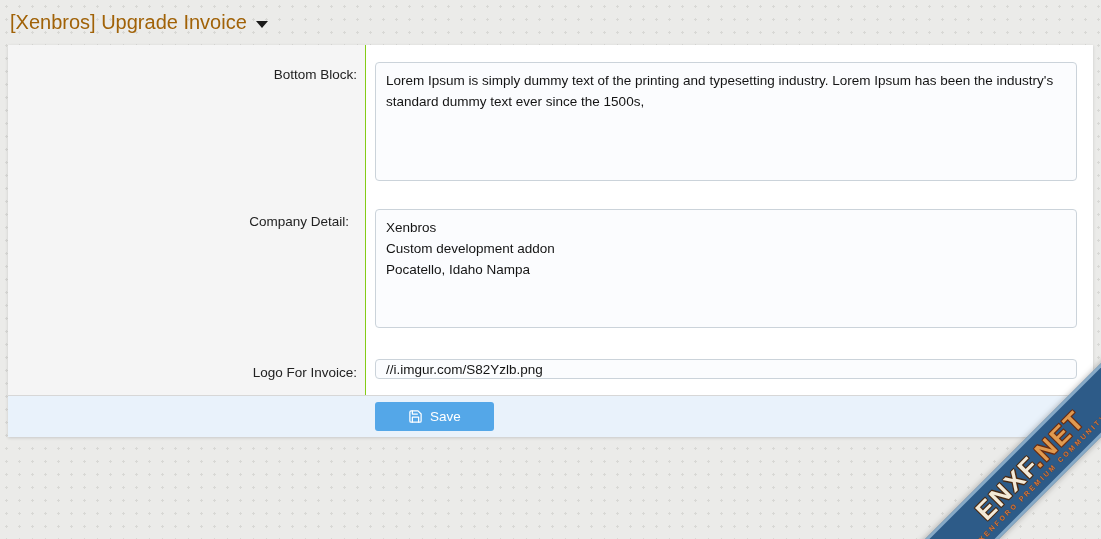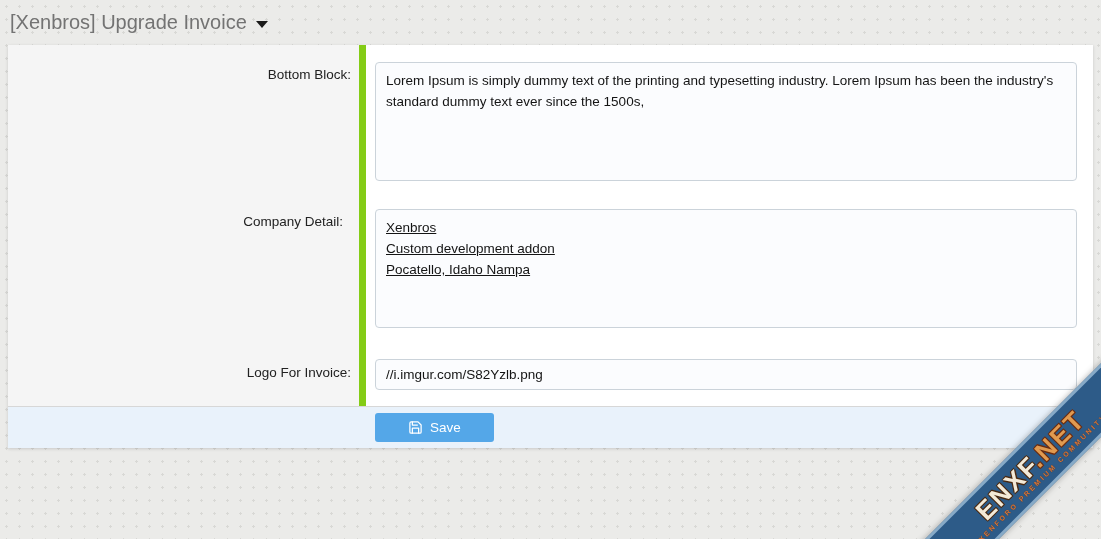--- a/index.html
+++ b/index.html
@@ -13,21 +13,21 @@
     color:#141414;
   }
   .header {
     height:45px;
     display:flex;
     align-items:center;
     padding-left:10px;
   }
   .page-title {
     font-size:20px;
-    color:#737373;
+    color:#a16207;
     cursor:pointer;
     display:flex;
     align-items:center;
   }
   .caret {
     display:inline-block;
     width:0; height:0;
     border-left:6px solid transparent;
     border-right:6px solid transparent;
     border-top:7px solid #1a1a1a;
@@ -37,45 +37,45 @@
   .panel {
     margin:0 8px;
     background:#ffffff;
     box-shadow:0 1px 3px rgba(0,0,0,.15);
   }
   .form-row { display:flex; }
   .label-cell {
     width:358px;
     min-width:358px;
     background:#f5f5f5;
-    border-right:7px solid #84cc16;
+    border-right:1px solid #84cc16;
     text-align:right;
     font-size:13.5px;
     color:#222;
   }
   .control-cell { flex:1; padding-right:16px; padding-left:9px; }
   .ctl {
     width:100%;
     border:1px solid #cbd3da;
     border-radius:4px;
     background:#fbfcfe;
     font-family:"Liberation Sans", sans-serif;
     font-size:13.5px;
     color:#141414;
     padding:7px 10px;
     line-height:21px;
     resize:none;
     outline:none;
   }
   textarea.ctl { height:119px; display:block; }
-  input.ctl { height:31px; }
+  input.ctl { height:20px; }
   
   .row-1 .control-cell { padding-top:17px; padding-bottom:14px; }
   .row-1 .label-cell   { padding:22px 8px 0 0; }
-  .row-2 .control-cell { padding-top:14px; padding-bottom:14px;text-decoration:underline; }
+  .row-2 .control-cell { padding-top:14px; padding-bottom:14px; }
   .row-2 .label-cell   { padding:19px 16px 0 0; }
   .row-3 .control-cell { padding-top:17px; padding-bottom:16px; }
   .row-3 .label-cell   { padding:23px 8px 0 0; }
   .row-4 .control-cell { padding-top:18px; padding-bottom:17px; }
   .row-4 .label-cell   { padding:24px 8px 0 0; }
   .footer {
     border-top:1px solid #d7d7d7;
     background:#e9f2fb;
     height:42px;
     display:flex;

